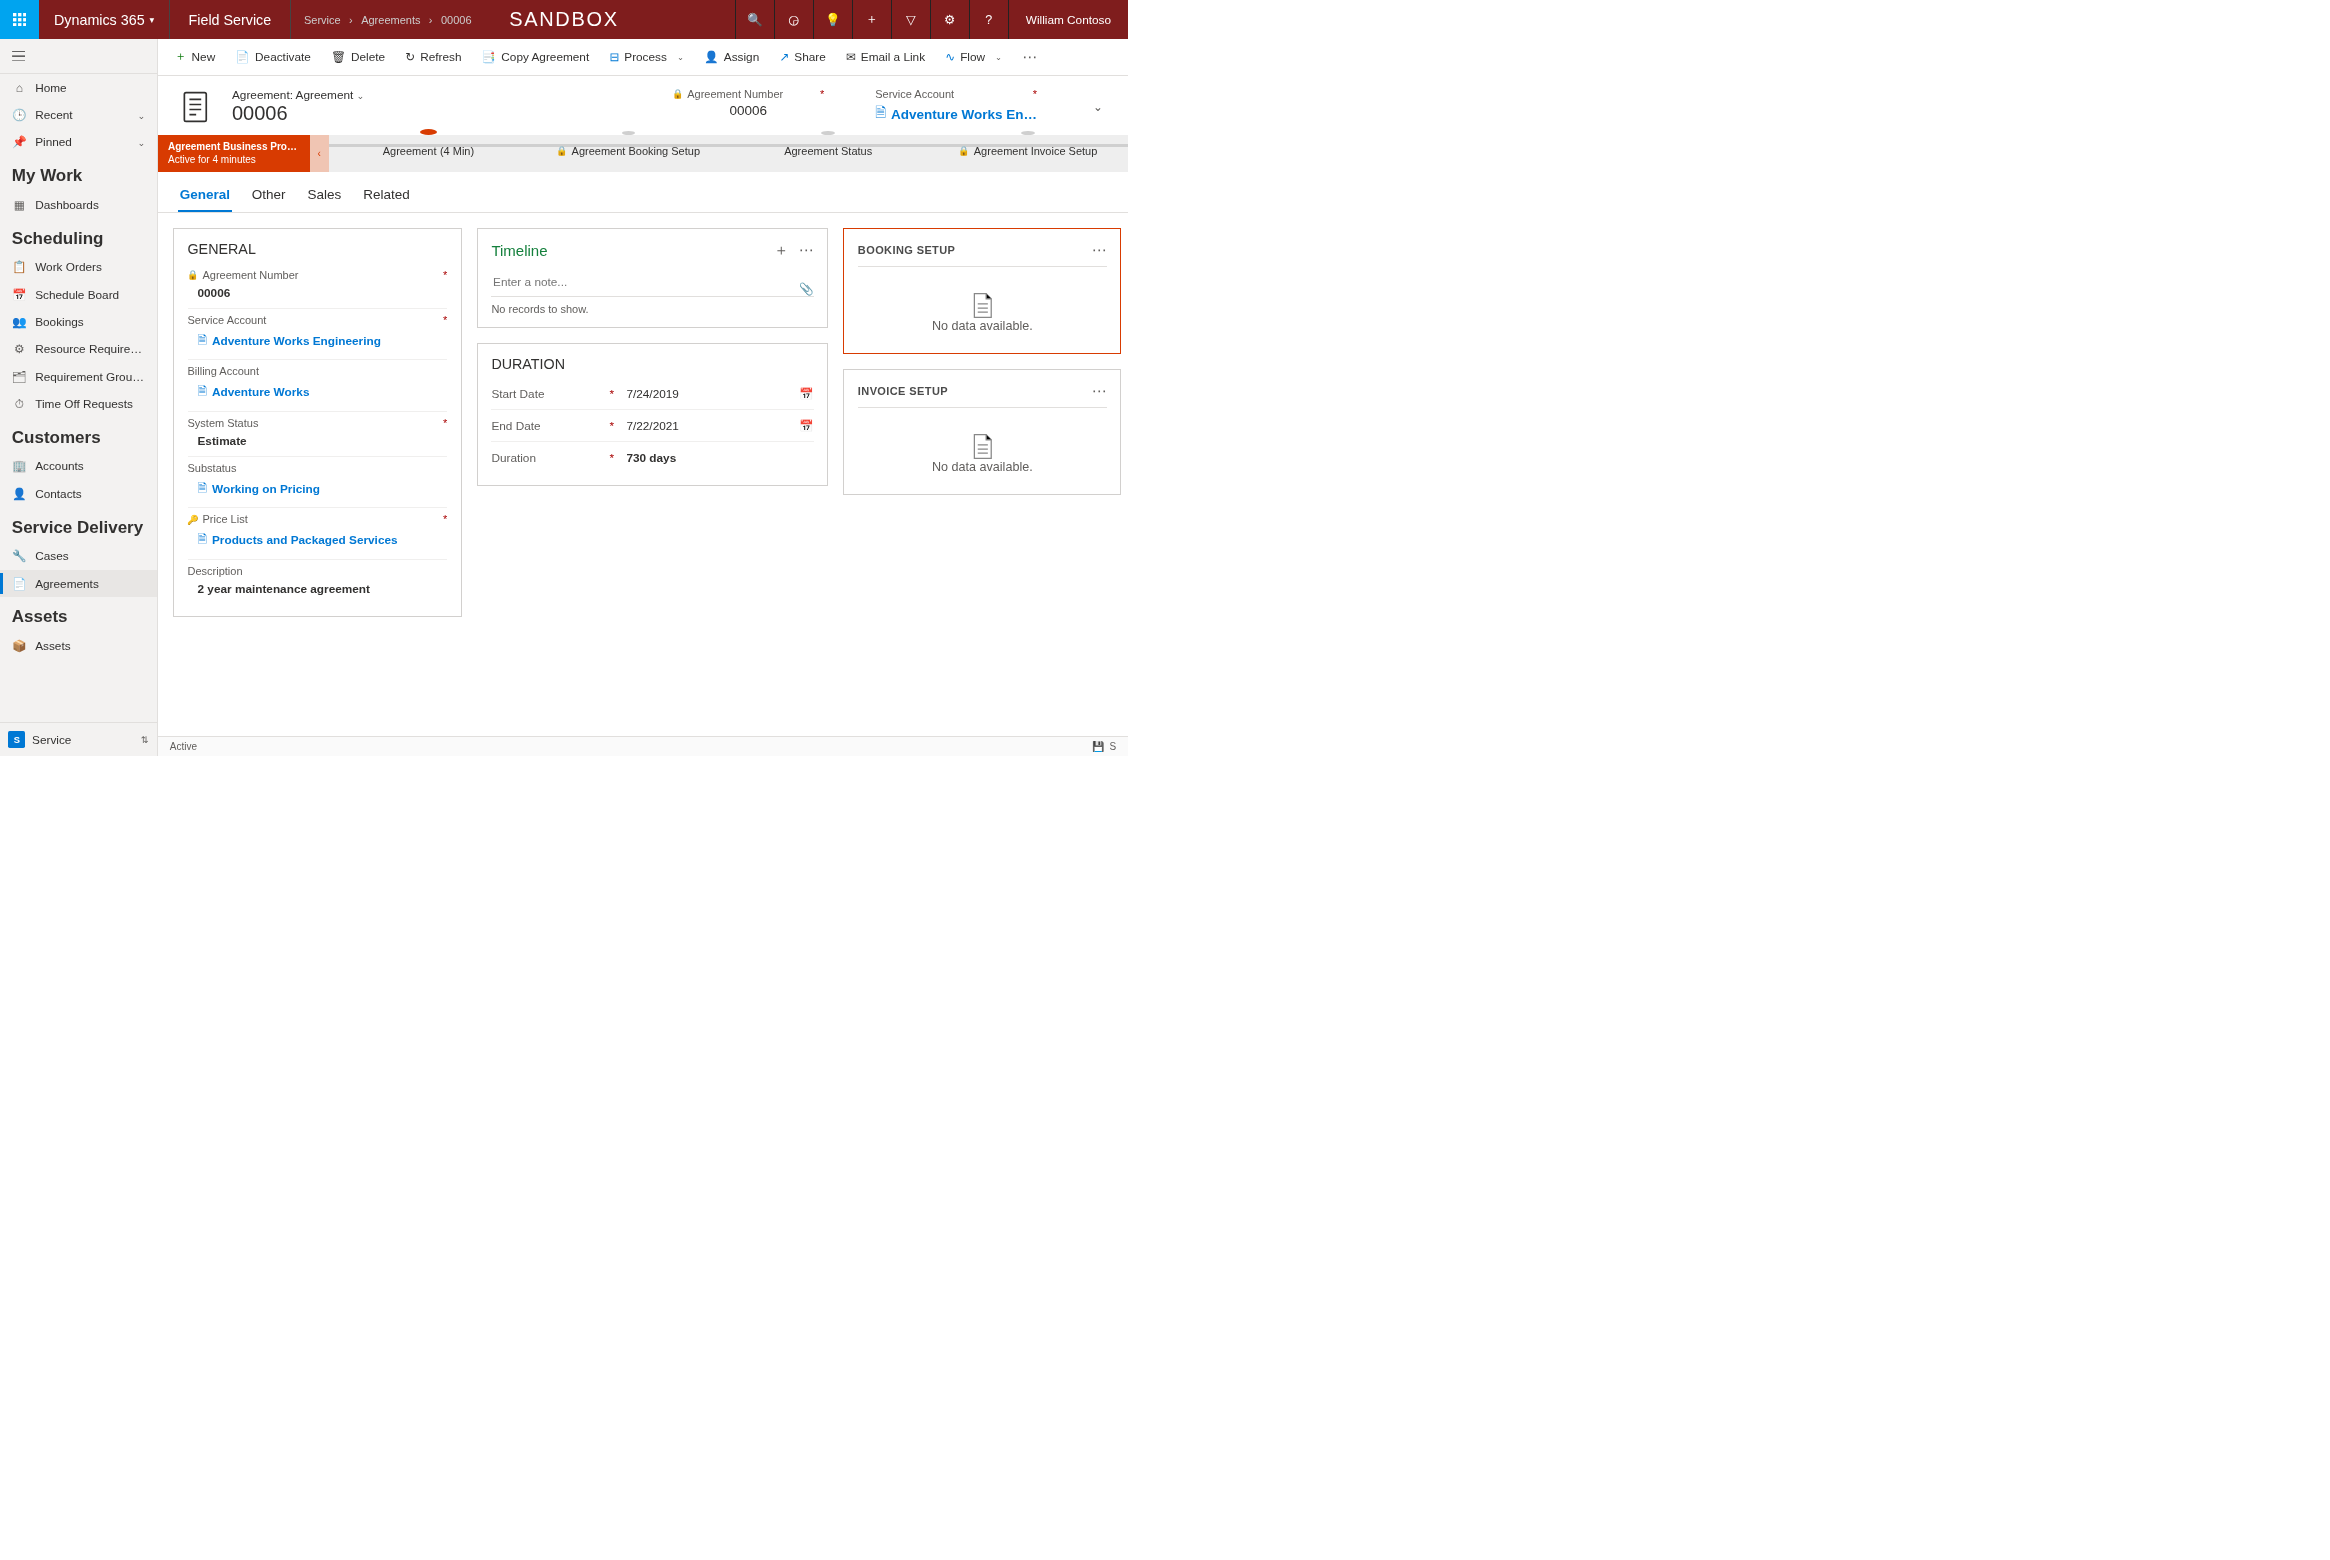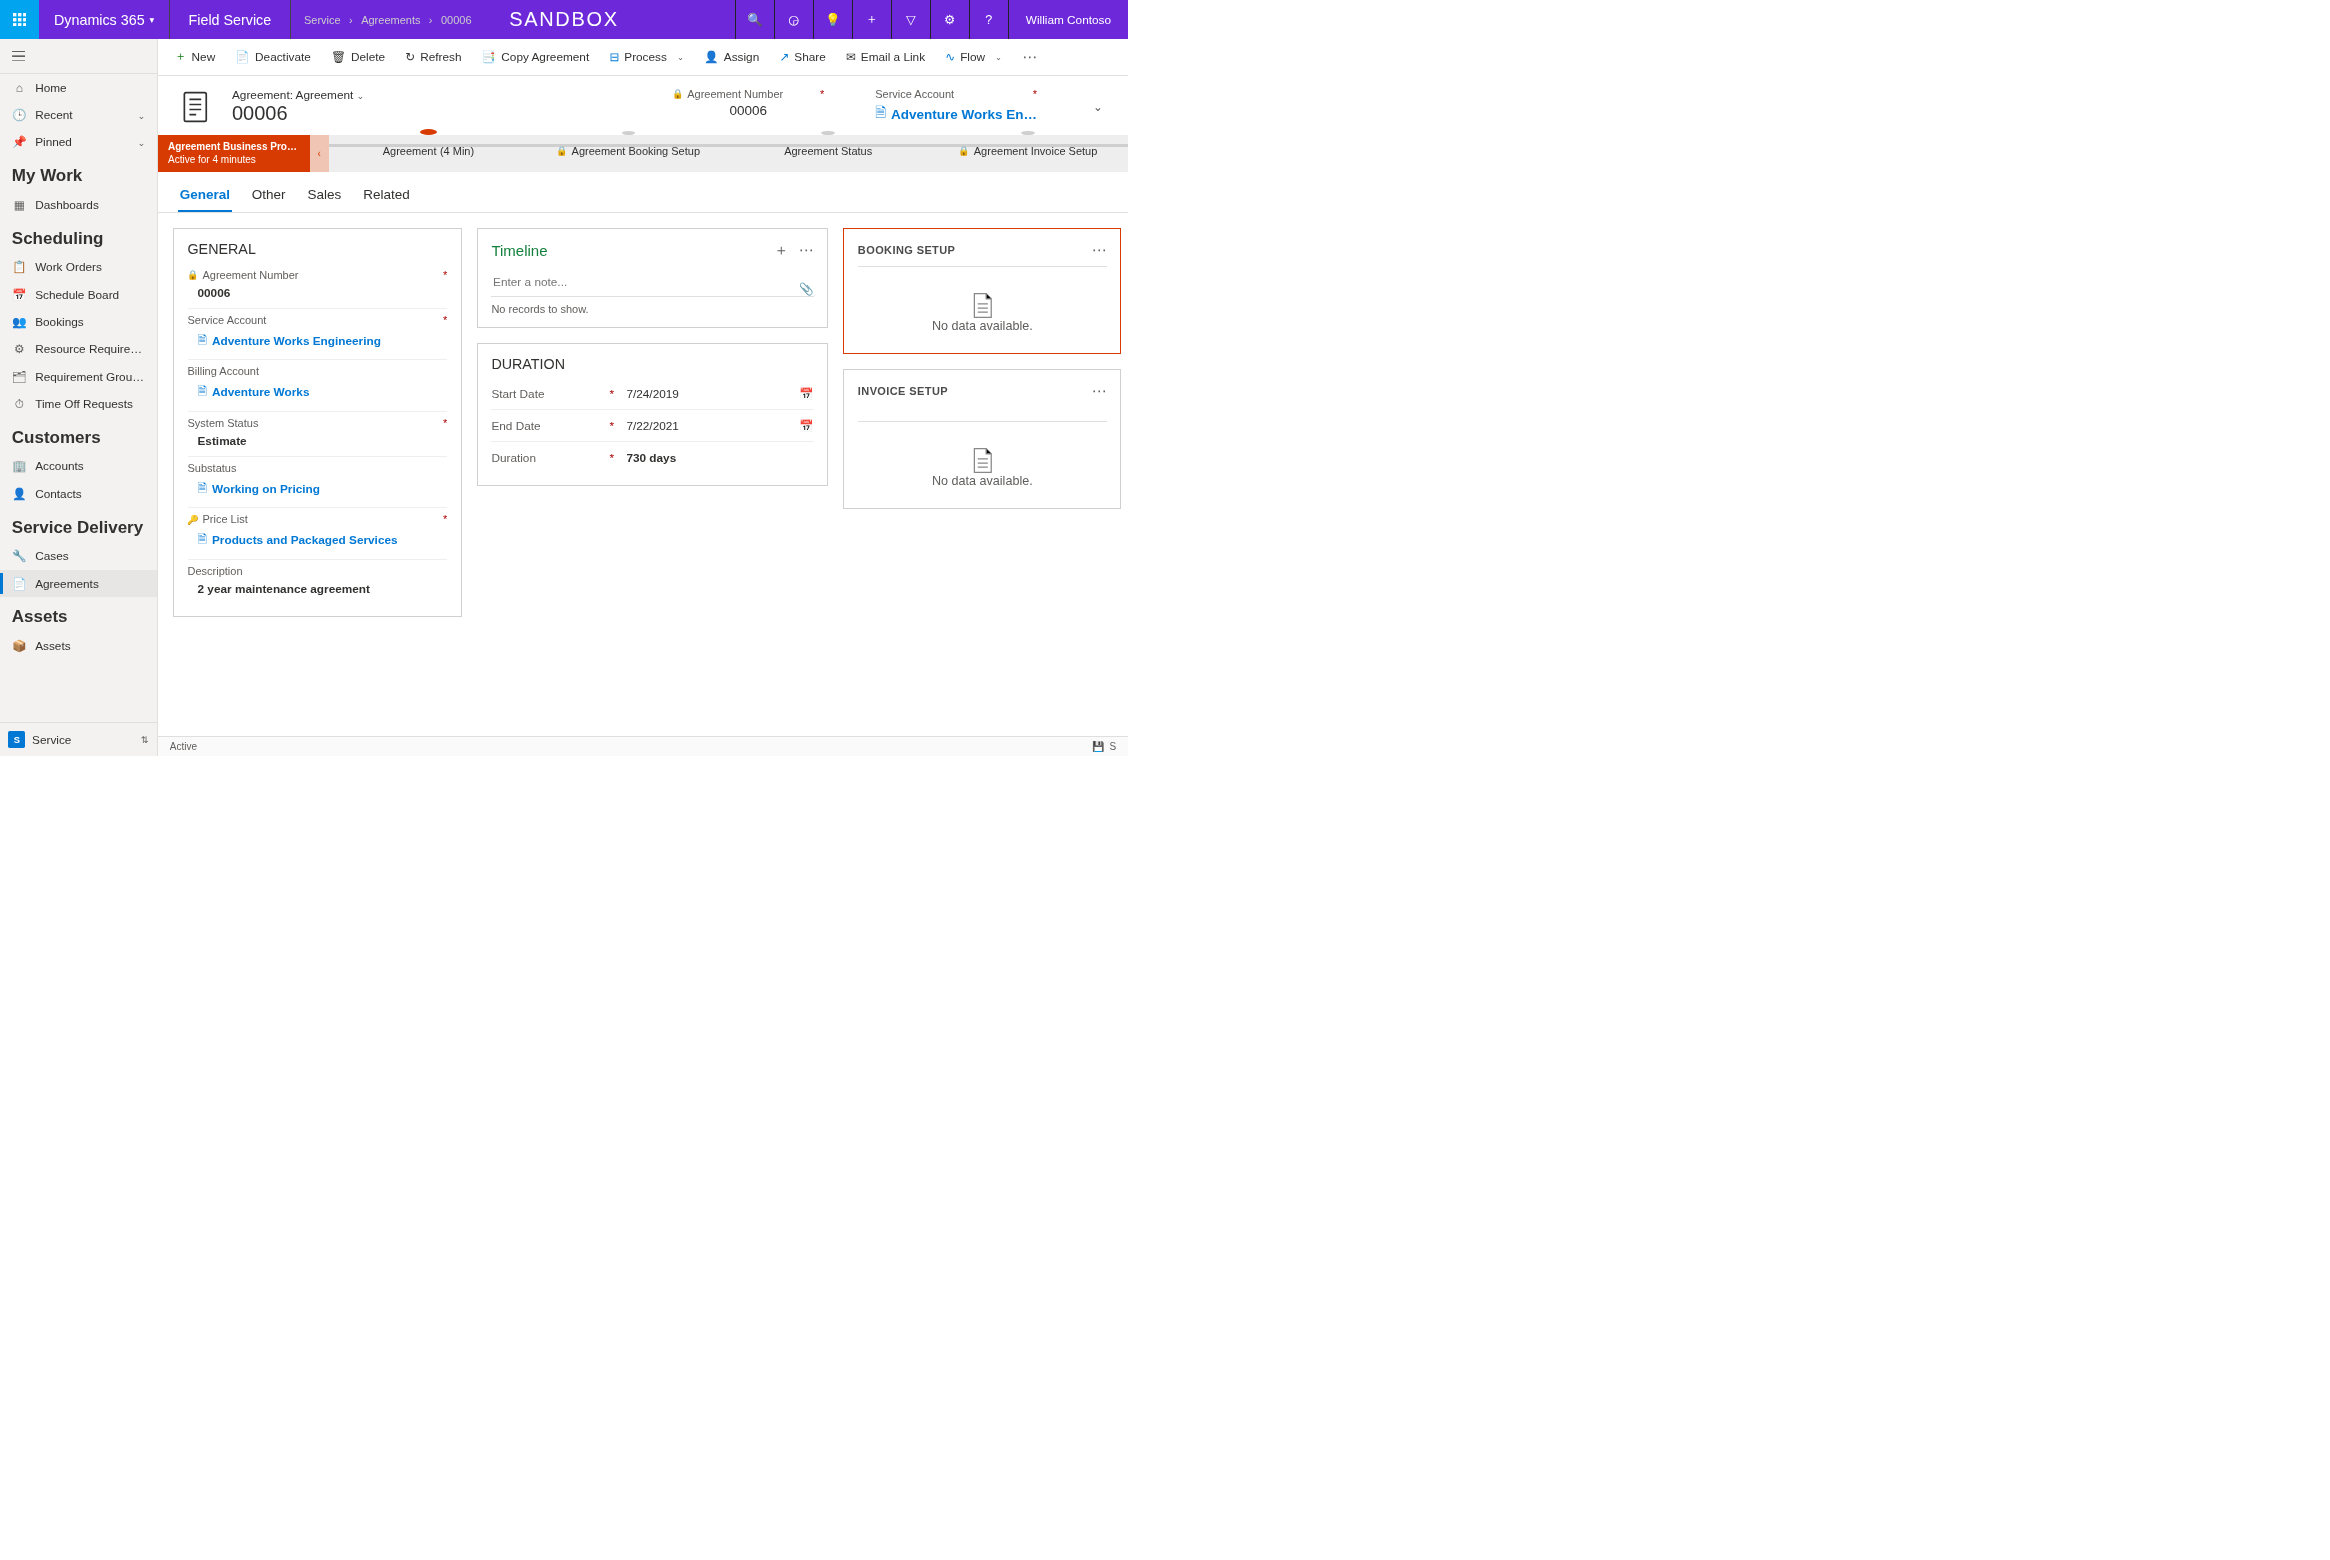--- a/index.html
+++ b/index.html
@@ -1,19 +1,19 @@
 <!DOCTYPE html>
 <html style="font-size:13.5px"><head>
 <meta charset="utf-8">
 <style>
   * { box-sizing: border-box; margin: 0; padding: 0; }
   body { font-family: "Segoe UI", -apple-system, sans-serif; font-size: 11.8px; color: #323130; background: #fff; overflow: hidden; width: 1128px; height: 756px; }
 
   
-  .topbar { background: #6d28d9; color: #fff; height: 39px; display: flex; align-items: center; position: relative; }
+  .topbar { background: #7f1d1d; color: #fff; height: 39px; display: flex; align-items: center; position: relative; }
   .topbar-launcher { width: 39px; height: 39px; background: #00a4ef; display:flex; align-items:center; justify-content:center; font-size:13.5px; }
   .topbar-brand { padding: 0 15px; font-size: 14.3px; display:flex; align-items:center; gap:5px; }
   .topbar-sep { width:0.8px; height:39px; background:#444; }
   .topbar-module { padding: 0 18.5px; font-size: 14.3px; }
   .topbar-crumbs { padding: 0 13.5px; font-size: 11px; color:#ccc; display:flex; align-items:center; gap:8.4px; }
   .topbar-crumbs span { color:#ccc; }
   .topbar-center { position:absolute; left:50%; transform:translateX(-50%); font-size:20px; letter-spacing:1.7px; font-weight:400; }
   .topbar-right { margin-left:auto; display:flex; align-items:center; height:100%; }
   .topbar-icon { width:39px; height:39px; display:flex; align-items:center; justify-content:center; border-left:0.8px solid #222; font-size:12.6px; }
   .topbar-user { padding:0 17px; border-left:0.8px solid #222; height:100%; display:flex; align-items:center; font-size:11.8px; }
@@ -493,21 +493,21 @@
           </div>
           <div class="empty">
             <svg width="23.6" height="27" viewBox="0 0 28 32">
                 <path d="M4 2h14l6 6v22H4z" fill="none" stroke="#888" stroke-width="1.5"></path>
                 <path d="M18 2v6h6M8 14h12M8 19h12M8 24h12" stroke="#888" stroke-width="1.5"></path>
               </svg>
             <div class="empty-text">No data available.</div>
           </div>
         </div>
         <div class="card">
-          <div class="card-head" style="border-bottom:0.8px solid #e1dfdd;padding-bottom:21px">
+          <div class="card-head" style="border-bottom:0.8px solid #e1dfdd;padding-bottom:7px">
             <div class="card-title upper">INVOICE SETUP</div>
             <div class="card-actions">
                 <span>⋯</span>
               </div>
           </div>
           <div class="empty">
             <svg width="23.6" height="27" viewBox="0 0 28 32">
                 <path d="M4 2h14l6 6v22H4z" fill="none" stroke="#888" stroke-width="1.5"></path>
                 <path d="M18 2v6h6M8 14h12M8 19h12M8 24h12" stroke="#888" stroke-width="1.5"></path>
               </svg>

